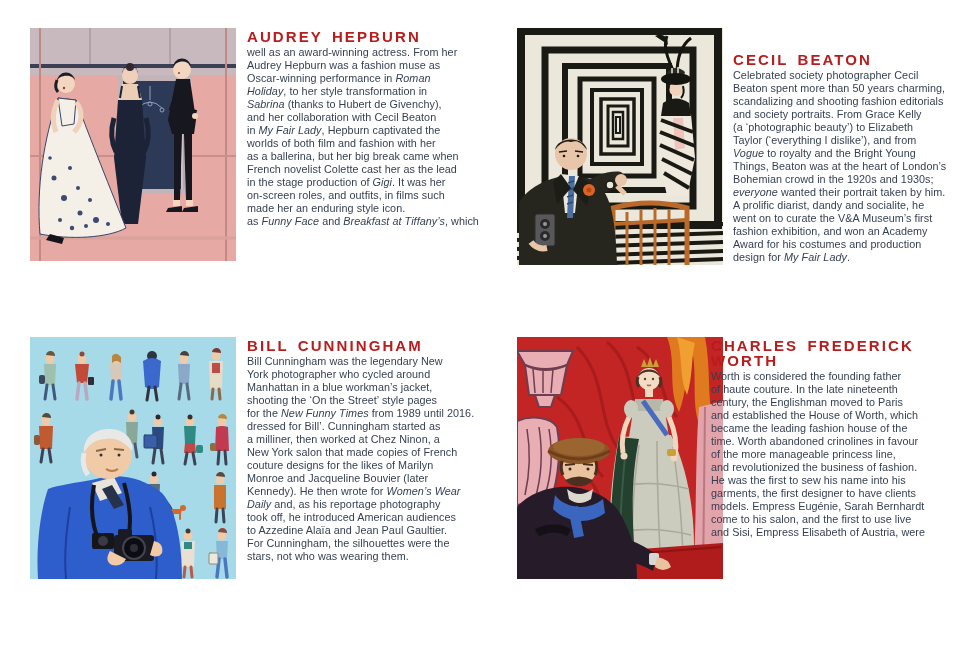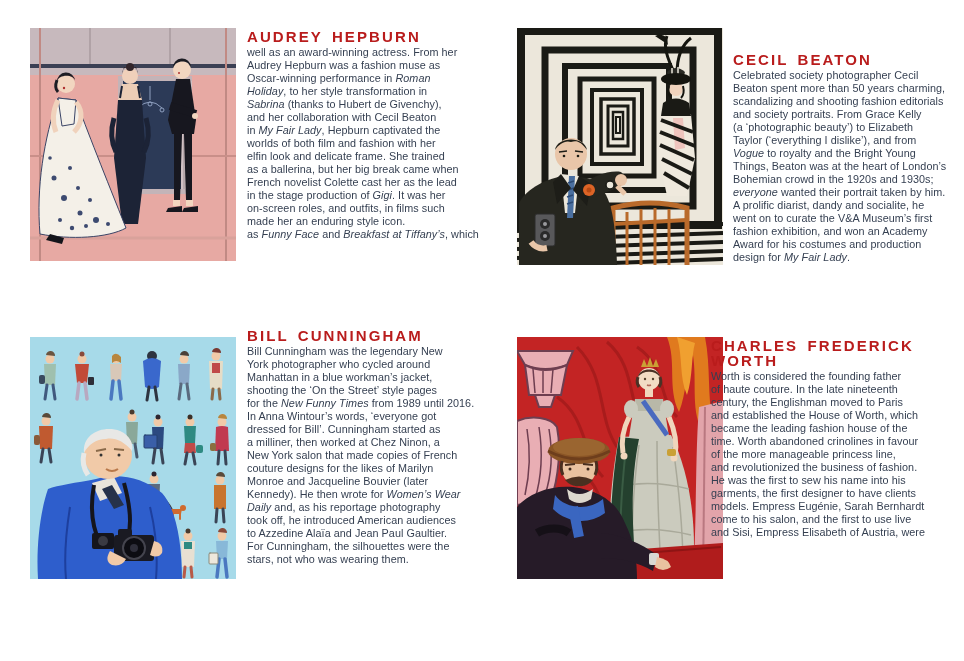--- a/index.html
+++ b/index.html
@@ -113,21 +113,20 @@
     <div class="entry-title">AUDREY HEPBURN</div>
     <div class="entry-body">
         <div class="line"><span>well as an award-winning actress. From her</span></div>
         <div class="line"><span>Audrey Hepburn was a fashion muse as</span></div>
         <div class="line"><span>Oscar-winning performance in </span><span class="it">Roman</span></div>
         <div class="line"><span class="it">Holiday</span><span>, to her style transformation in</span></div>
         <div class="line"><span class="it">Sabrina</span><span> (thanks to Hubert de Givenchy),</span></div>
         <div class="line"><span>and her collaboration with Cecil Beaton</span></div>
         <div class="line"><span>in </span><span class="it">My Fair Lady</span><span>, Hepburn captivated the</span></div>
         <div class="line"><span>worlds of both film and fashion with her</span></div>
-        <div class="line"><span>elfin look and delicate frame. She trained</span></div>
         <div class="line"><span>as a ballerina, but her big break came when</span></div>
         <div class="line"><span>French novelist Colette cast her as the lead</span></div>
         <div class="line"><span>in the stage production of </span><span class="it">Gigi</span><span>. It was her</span></div>
         <div class="line"><span>on-screen roles, and outfits, in films such</span></div>
         <div class="line"><span>made her an enduring style icon.</span></div>
         <div class="line"><span>as </span><span class="it">Funny Face</span><span> and </span><span class="it">Breakfast at Tiffany’s</span><span>, which</span></div>
       </div>
   </div>
 
   <div class="illus" style="left:517px;top:28px;">
@@ -401,29 +400,28 @@
         <rect x="88" y="192" width="14" height="8" rx="2" fill="#1a1a22"></rect>
         <rect x="84" y="198" width="40" height="26" rx="3" fill="#1a1a22"></rect>
         <circle cx="104" cy="211" r="11" fill="#0c0c12" stroke="#44444e" stroke-width="2"></circle>
         <circle cx="104" cy="211" r="4" fill="#2e2e3a"></circle>
         <path d="M80,214 Q74,224 82,228 Q92,230 96,222 Z" fill="#f1caa8"></path>
         <path d="M124,204 Q134,206 132,216 Q128,222 120,218 Z" fill="#f1caa8"></path>
       </g>
     </svg>
   </div>
 
-  <div class="entry-text" style="left:247px;top:328px;">
+  <div class="entry-text" style="left:247px;top:338px;">
     <div class="entry-title">BILL CUNNINGHAM</div>
     <div class="entry-body">
         <div class="line"><span>Bill Cunningham was the legendary New</span></div>
         <div class="line"><span>York photographer who cycled around</span></div>
         <div class="line"><span>Manhattan in a blue workman’s jacket,</span></div>
         <div class="line"><span>shooting the ‘On the Street’ style pages</span></div>
         <div class="line"><span>for the </span><span class="it">New Funny Times</span><span> from 1989 until 2016.</span></div>
-        <div class="line"><span>In Anna Wintour’s words, ‘everyone got</span></div>
         <div class="line"><span>dressed for Bill’. Cunningham started as</span></div>
         <div class="line"><span>a milliner, then worked at Chez Ninon, a</span></div>
         <div class="line"><span>New York salon that made copies of French</span></div>
         <div class="line"><span>couture designs for the likes of Marilyn</span></div>
         <div class="line"><span>Monroe and Jacqueline Bouvier (later</span></div>
         <div class="line"><span>Kennedy). He then wrote for </span><span class="it">Women’s Wear</span></div>
         <div class="line"><span class="it">Daily</span><span> and, as his reportage photography</span></div>
         <div class="line"><span>took off, he introduced American audiences</span></div>
         <div class="line"><span>to Azzedine Alaïa and Jean Paul Gaultier.</span></div>
         <div class="line"><span>For Cunningham, the silhouettes were the</span></div>

